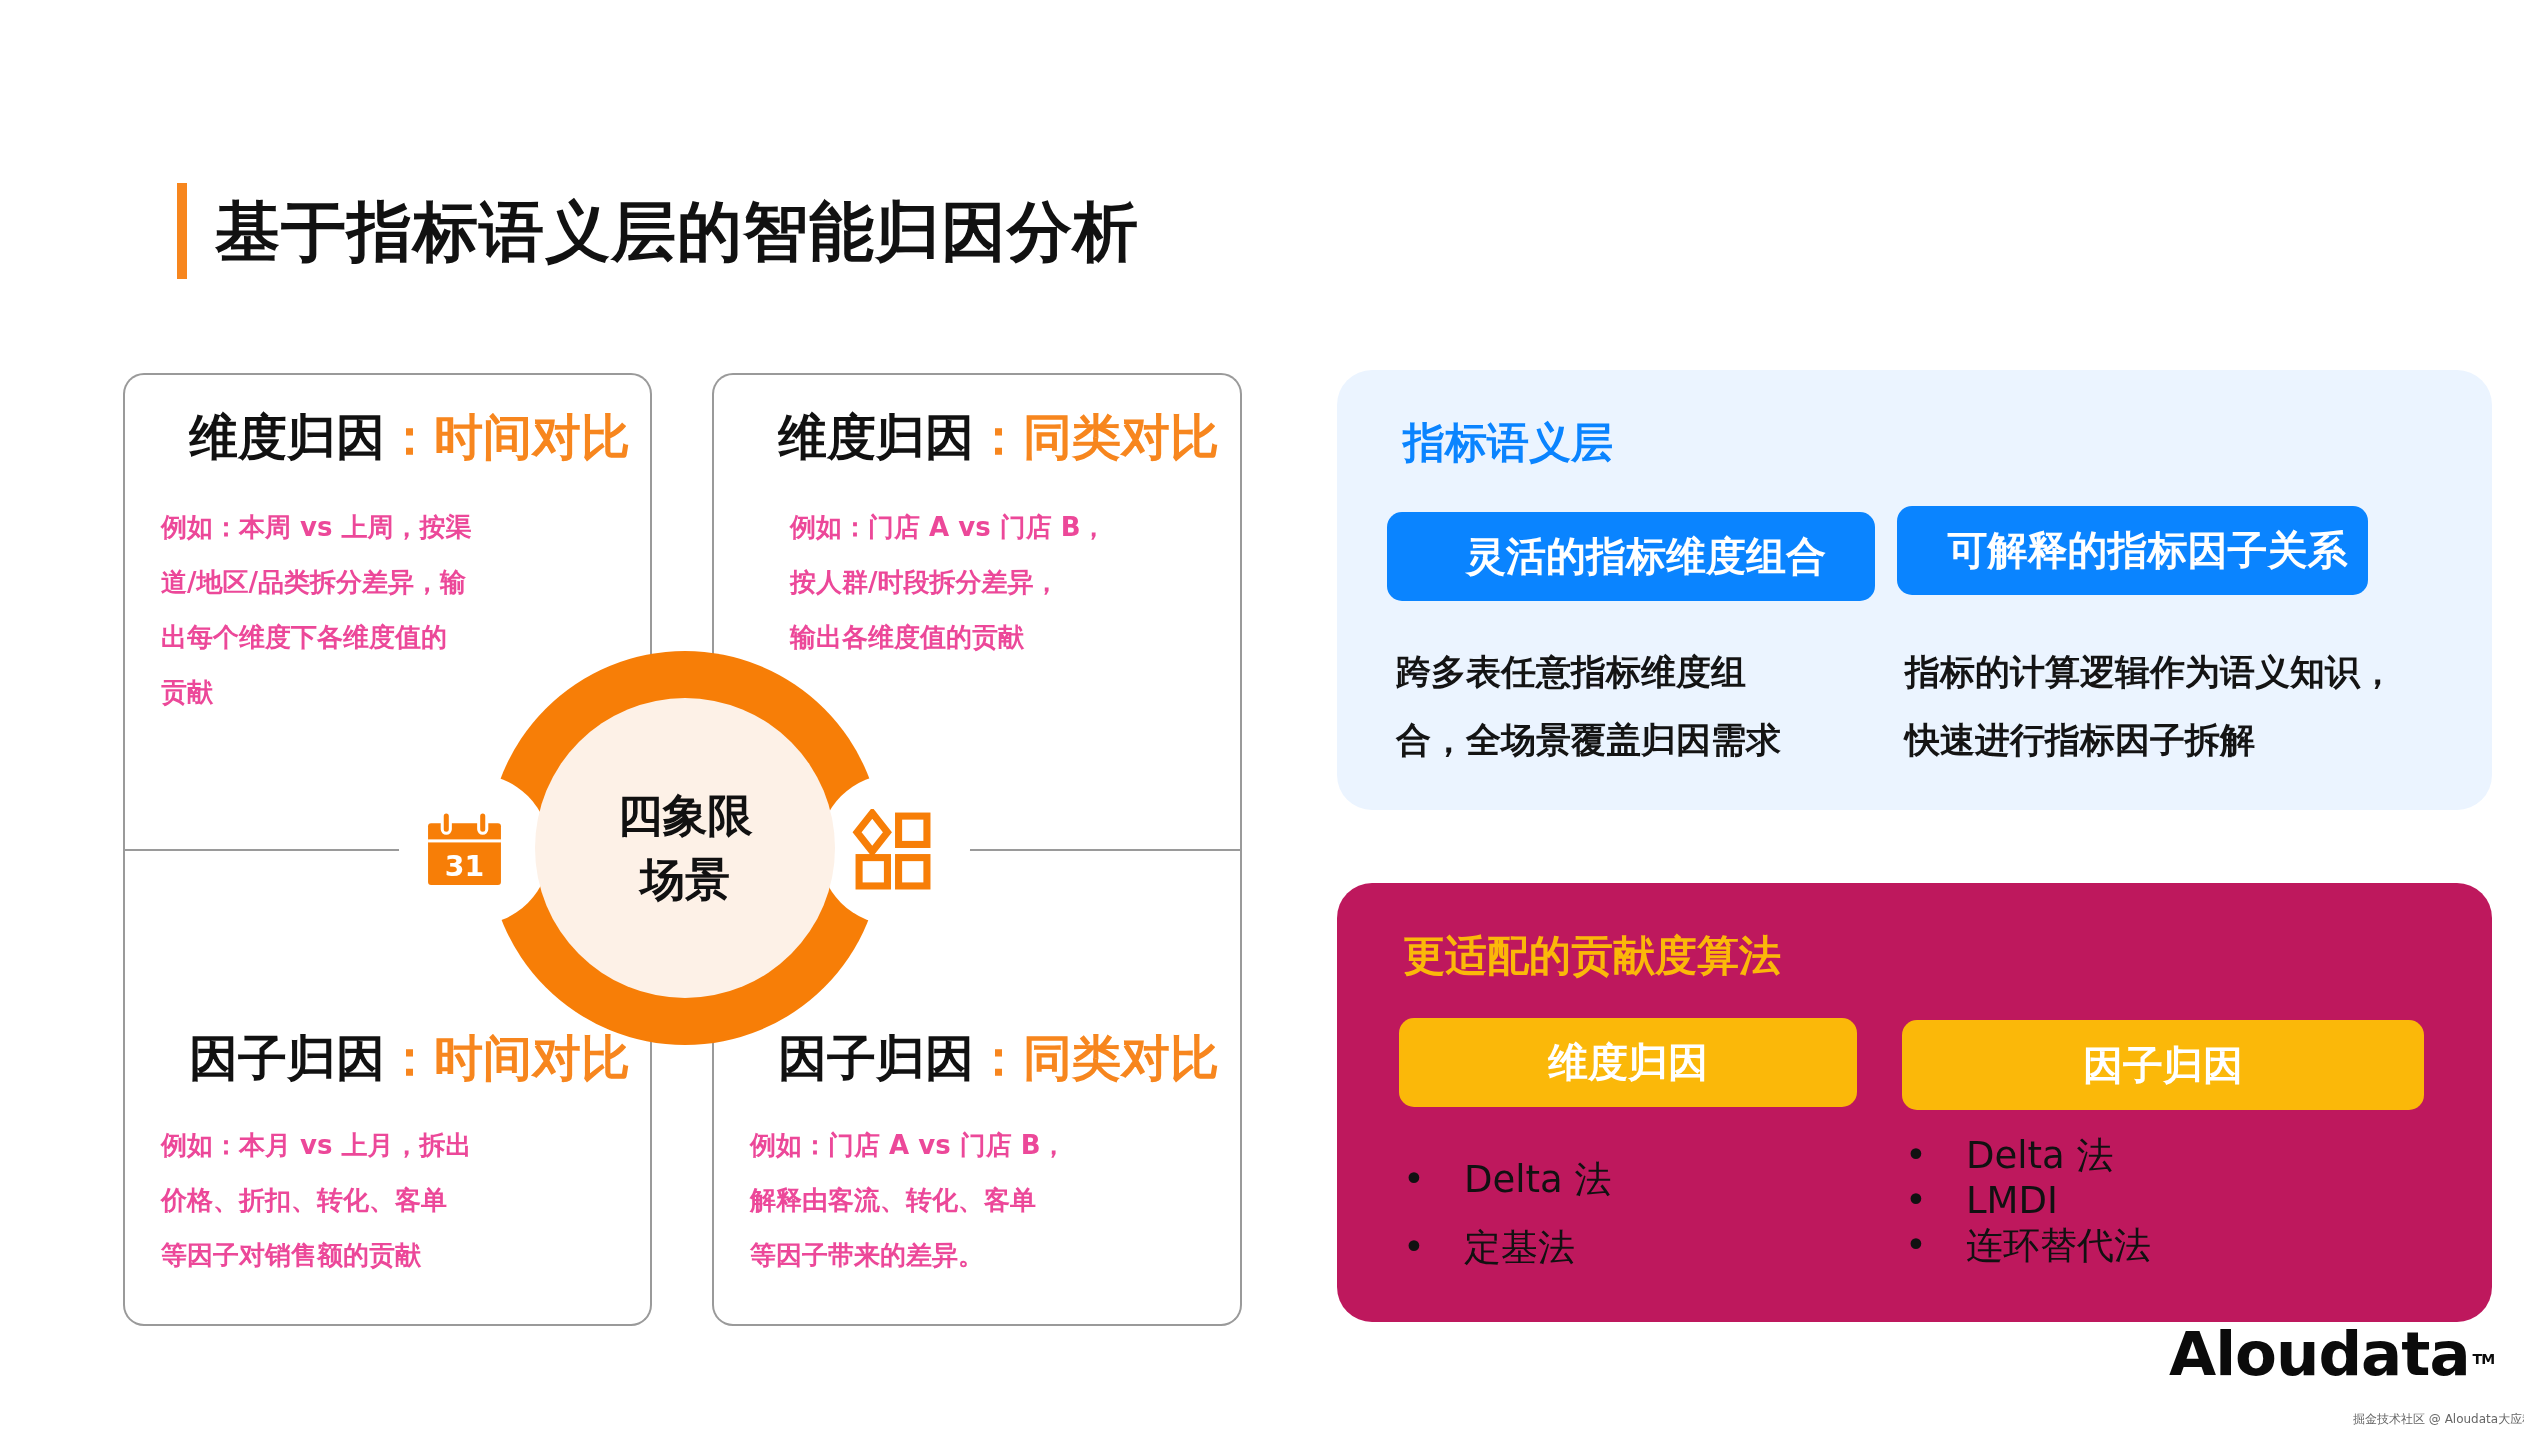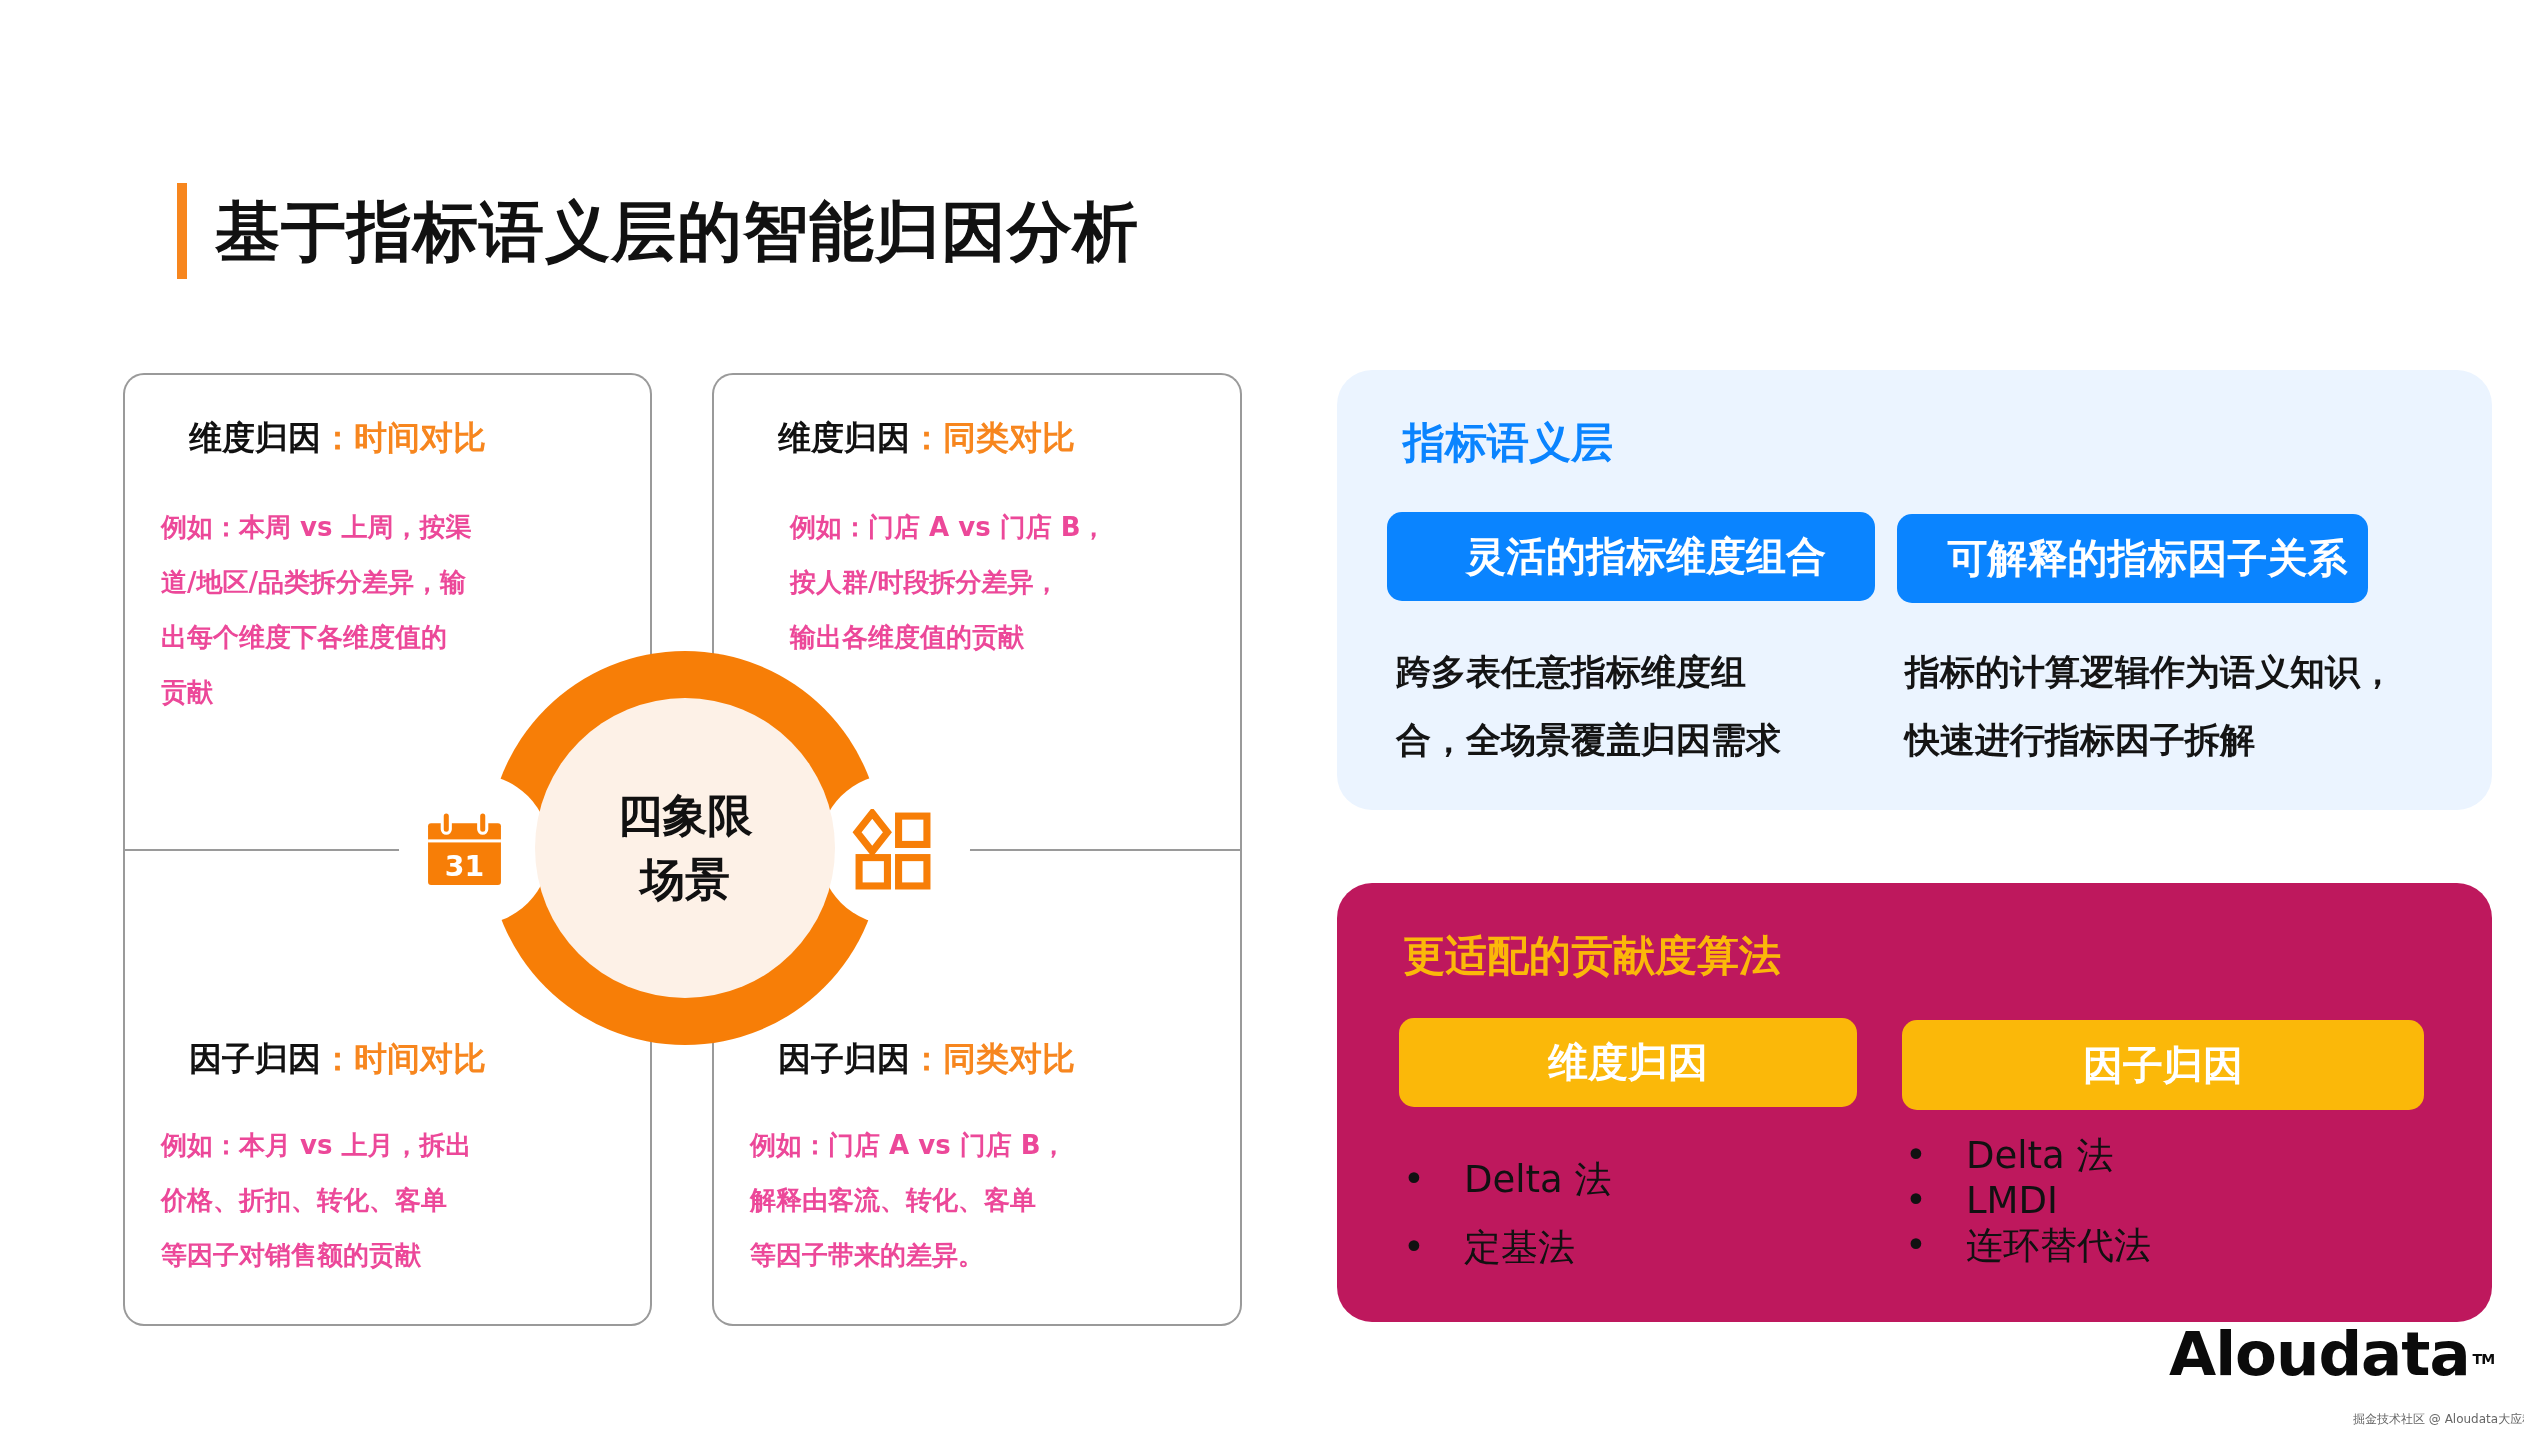--- a/index.html
+++ b/index.html
@@ -15,21 +15,21 @@
 
   .quad {
     position:absolute; background:#fff; border:2px solid #9a9a9a; box-sizing:border-box;
   }
   .q-tl { left:123px; top:373px; width:529px; height:478px; border-radius:21px 21px 0 0; border-bottom:none; border-right-color:#9a9a9a; }
   .q-tr { left:712px; top:373px; width:530px; height:478px; border-radius:21px 21px 0 0; border-bottom:none; }
   .q-bl { left:123px; top:850px; width:529px; height:476px; border-radius:0 0 21px 21px; border-top:none; }
   .q-br { left:712px; top:850px; width:530px; height:476px; border-radius:0 0 21px 21px; border-top:none; }
   .divider-h { position:absolute; height:2px; background:#9a9a9a; top:849px; }
 
-  .q-head { position:absolute; font-size:33px; font-weight:bold; white-space:nowrap; line-height:56px; }
+  .q-head { position:absolute; font-size:49px; font-weight:bold; white-space:nowrap; line-height:56px; }
   .q-head .hl { color:#F7861E; }
   .q-body { position:absolute; font-size:26px; line-height:55px; font-weight:bold; color:#ec4899; }
 
   .ring {
     position:absolute; left:488px; top:651px; width:394px; height:394px; border-radius:50%;
     background:#F77E07;
   }
   .ring-inner {
     position:absolute; left:535px; top:698px; width:300px; height:300px; border-radius:50%;
     background:#FDF1E7; display:flex; flex-direction:column; align-items:center; justify-content:center;
@@ -136,21 +136,21 @@
     <polygon points="40,8 70,46 40,84 10,46" fill="none" stroke="#F77E07" stroke-width="14"></polygon>
     <rect x="92" y="14" width="56" height="56" fill="none" stroke="#F77E07" stroke-width="14"></rect>
     <rect x="14" y="96" width="56" height="56" fill="none" stroke="#F77E07" stroke-width="14"></rect>
     <rect x="92" y="96" width="56" height="56" fill="none" stroke="#F77E07" stroke-width="14"></rect>
   </svg>
 </div>
 
 <div class="panel panel-blue">
   <div class="panel-title" style="left:66px; top:30px; color:#0A84FF;">指标语义层</div>
   <div class="chip chip-blue" style="left:50px; top:142px; width:458px; height:89px;">灵活的指标维度组合</div>
-  <div class="chip chip-blue" style="left:560px; top:144px; width:441px; height:89px;">可解释的指标因子关系</div>
+  <div class="chip chip-blue" style="left:560px; top:136px; width:441px; height:89px;">可解释的指标因子关系</div>
   <div class="p-text" style="left:59px; top:268px;">
     <div>跨多表任意指标维度组</div>
     <div>合，全场景覆盖归因需求</div>
   </div>
   <div class="p-text" style="left:568px; top:268px;">
     <div>指标的计算逻辑作为语义知识，</div>
     <div>快速进行指标因子拆解</div>
   </div>
 </div>
 

